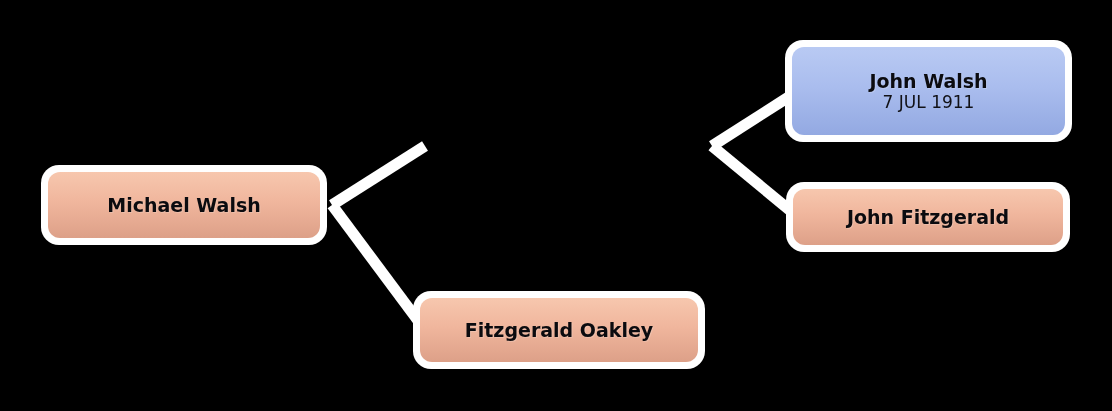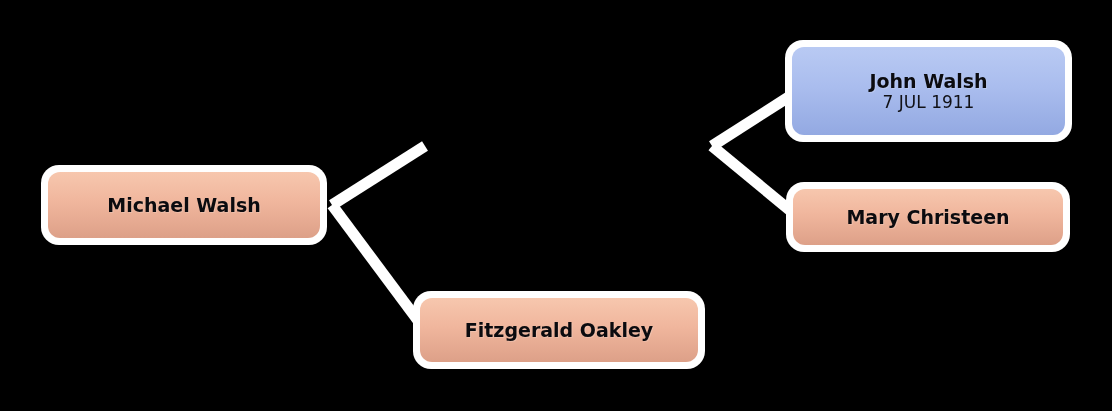--- a/index.html
+++ b/index.html
@@ -92,18 +92,18 @@
 
   <div class="node male" id="node-john" style="left: 785px; top: 40px; width: 287px; height: 102px;">
     <div class="node-inner">
       <div class="node-name">John Walsh</div>
       <div class="node-date">7 JUL 1911</div>
     </div>
   </div>
 
   <div class="node female" id="node-mary" style="left: 786px; top: 182px; width: 284px; height: 70px;">
     <div class="node-inner">
-      <div class="node-name">Mary Christeen</div>
+      <div class="node-name">John Fitzgerald</div>
 
     </div>
   </div>
 
 </div>
 
 </body></html>

